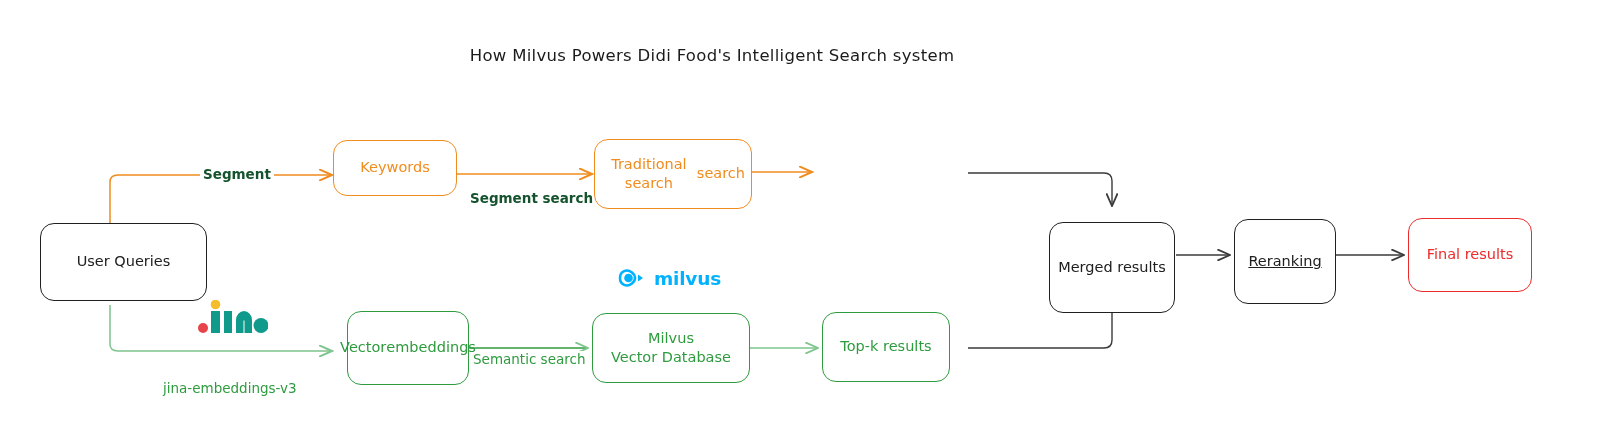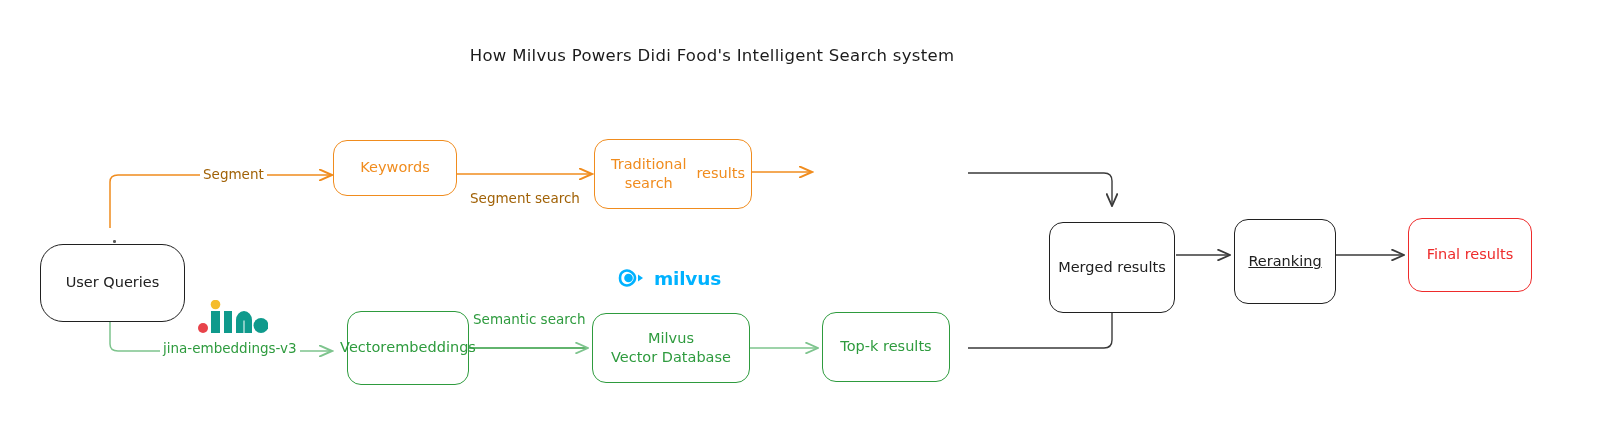--- a/index.html
+++ b/index.html
@@ -57,22 +57,22 @@
   .node.black  { border-color: #202020; color: #202020; }
 
   .edge-label {
     position: absolute;
     font-size: 13.5px;
     white-space: nowrap;
     font-family: "DejaVu Sans", sans-serif;
     background: #ffffff;
     padding: 0 3px;
   }
-  .edge-label.orange { color: #a16207; }
-  .edge-label.green  { color: #2e9b3e; }
+  .edge-label.orange { color: #14532d; font-weight: bold; }
+  .edge-label.green  { color: #2e9b3e; margin-top: 40px; }
 
   .logo-jina {
     position: absolute;
     left: 196px;
     top: 300px;
     width: 72px;
     height: 34px;
   }
   .logo-milvus {
     position: absolute;
@@ -174,31 +174,31 @@
 
       <circle cx="10.5" cy="12" r="4.3" fill="#00b2ff"></circle>
 
       <path d="M20,8.5 L25,12 L20,15.5 Z" fill="#00b2ff"></path>
     </svg>
     <span class="mv-text">milvus</span>
   </div>
 
   <div class="stray-dot"></div>
 
-  <div class="node black" style="left:40px; top:244px; width:145px; height:78px;border-radius:23px;">
+  <div class="node black" style="left:40px; top:223px; width:167px; height:78px;">
     <span>User Queries</span>
   </div>
 
   <div class="node orange" style="left:333px; top:140px; width:124px; height:56px;">
     <span>Keywords</span>
   </div>
 
   <div class="node orange" style="left:594px; top:139px; width:158px; height:70px; flex-direction:row;">
     <span>Traditional search</span>
-    <span>results</span>
+    <span>search</span>
   </div>
 
 
   <div class="node green" style="left:347px; top:311px; width:122px; height:74px; ">
     <span>Vector</span>
     <span>embeddings</span>
   </div>
 
   <div class="node green" style="left:592px; top:313px; width:158px; height:70px; flex-direction:column;">
     <span>Milvus</span>

